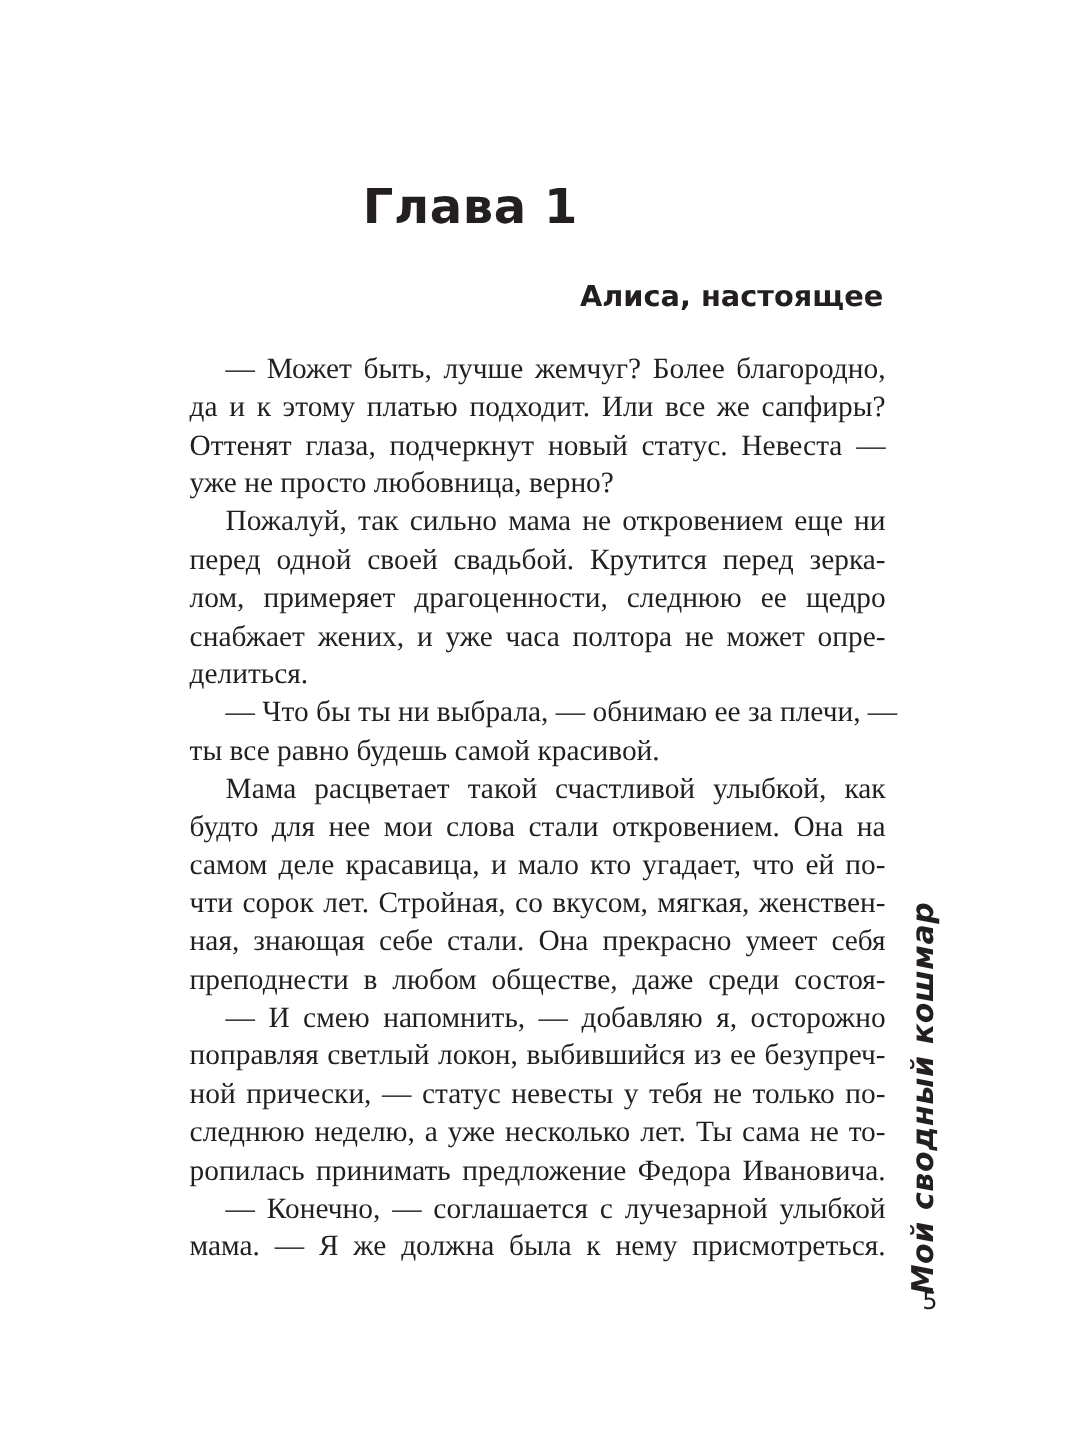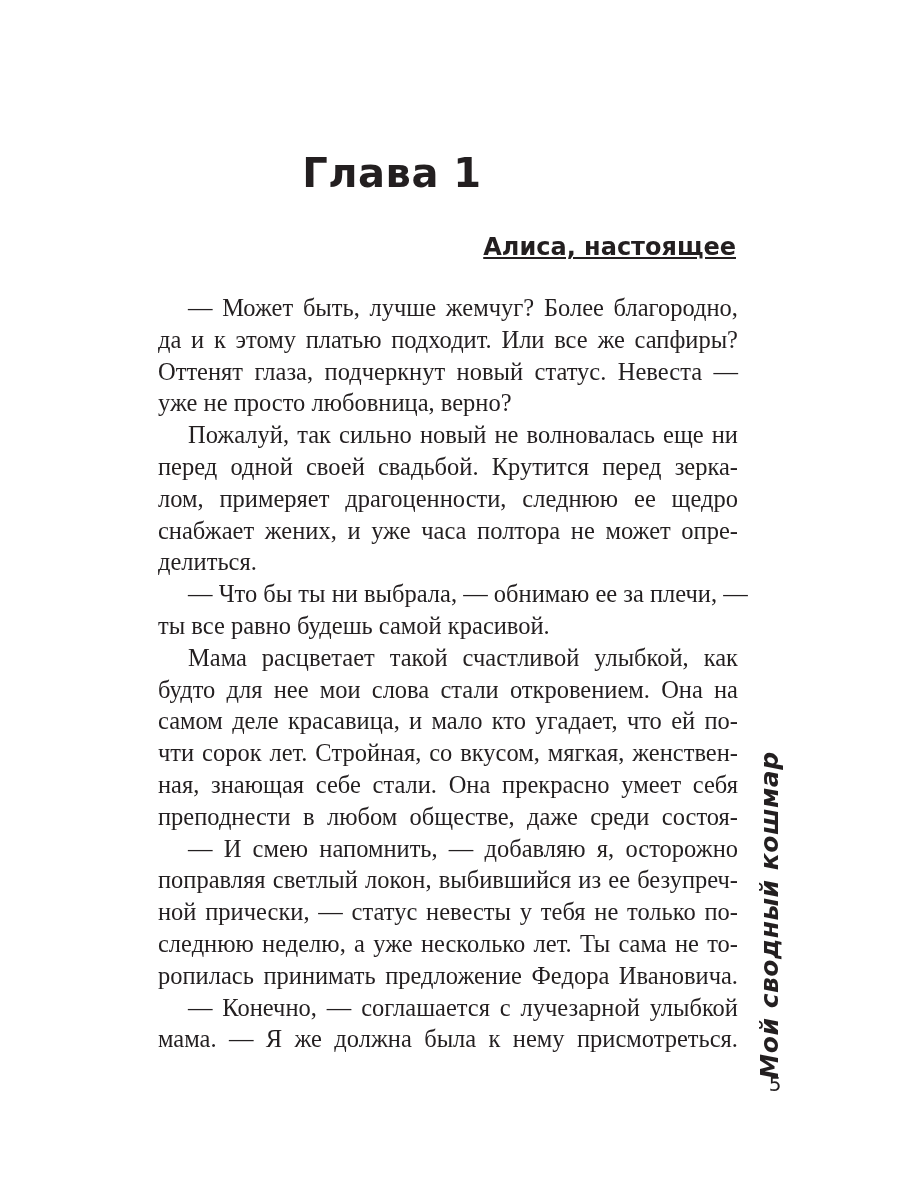--- a/index.html
+++ b/index.html
@@ -87,33 +87,33 @@
       text-align: center;
       font-family: "DejaVu Sans", sans-serif;
       font-size: 20px;
     }
   </style>
 </head>
 <body>
 
 <div>
   <h1 class="chapter-title" style="margin:0;">Глава 1</h1>
-  <h2 class="chapter-subtitle" style="margin:0;text-decoration:underline;">Алиса, настоящее</h2>
+  <h2 class="chapter-subtitle" style="margin:0;">Алиса, настоящее</h2>
 
   <div class="body-text">
 
     <p>
       <span class="line" style="padding-left:30px;">— Может быть, лучше жемчуг? Более благородно,</span>
       <span class="line">да и к этому платью подходит. Или все же сапфиры?</span>
       <span class="line">Оттенят глаза, подчеркнут новый статус. Невеста —</span>
       <span class="line last">уже не просто любовница, верно?</span>
     </p>
 
     <p>
-      <span class="line" style="padding-left:30px;">Пожалуй, так сильно новый не волновалась еще ни</span>
+      <span class="line" style="padding-left:30px;">Пожалуй, так сильно мама не откровением еще ни</span>
       <span class="line">перед одной своей свадьбой. Крутится перед зерка-</span>
       <span class="line">лом, примеряет драгоценности, следнюю ее щедро</span>
       <span class="line">снабжает жених, и уже часа полтора не может опре-</span>
       <span class="line last">делиться.</span>
     </p>
 
     <p>
       <span class="line" style="padding-left:30px;">— Что бы ты ни выбрала, — обнимаю ее за плечи, —</span>
       <span class="line last">ты все равно будешь самой красивой.</span>
     </p>

